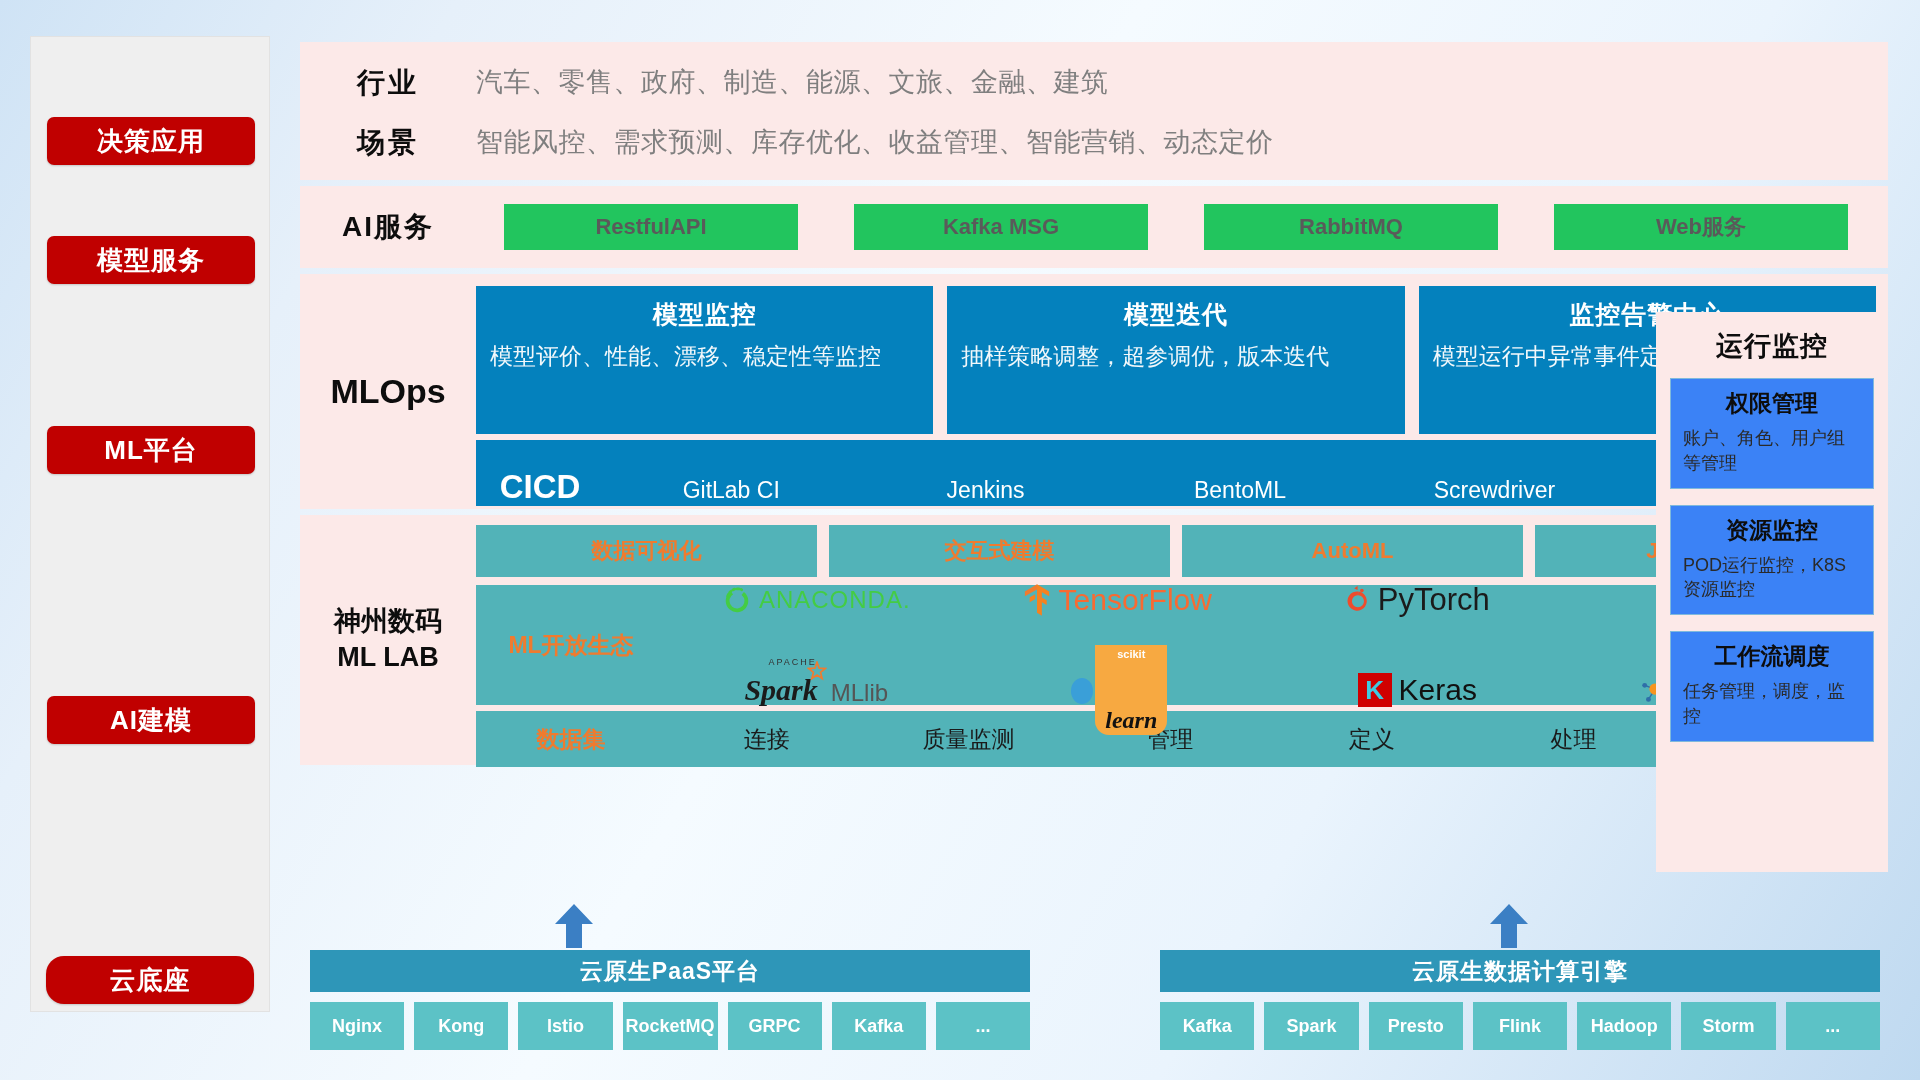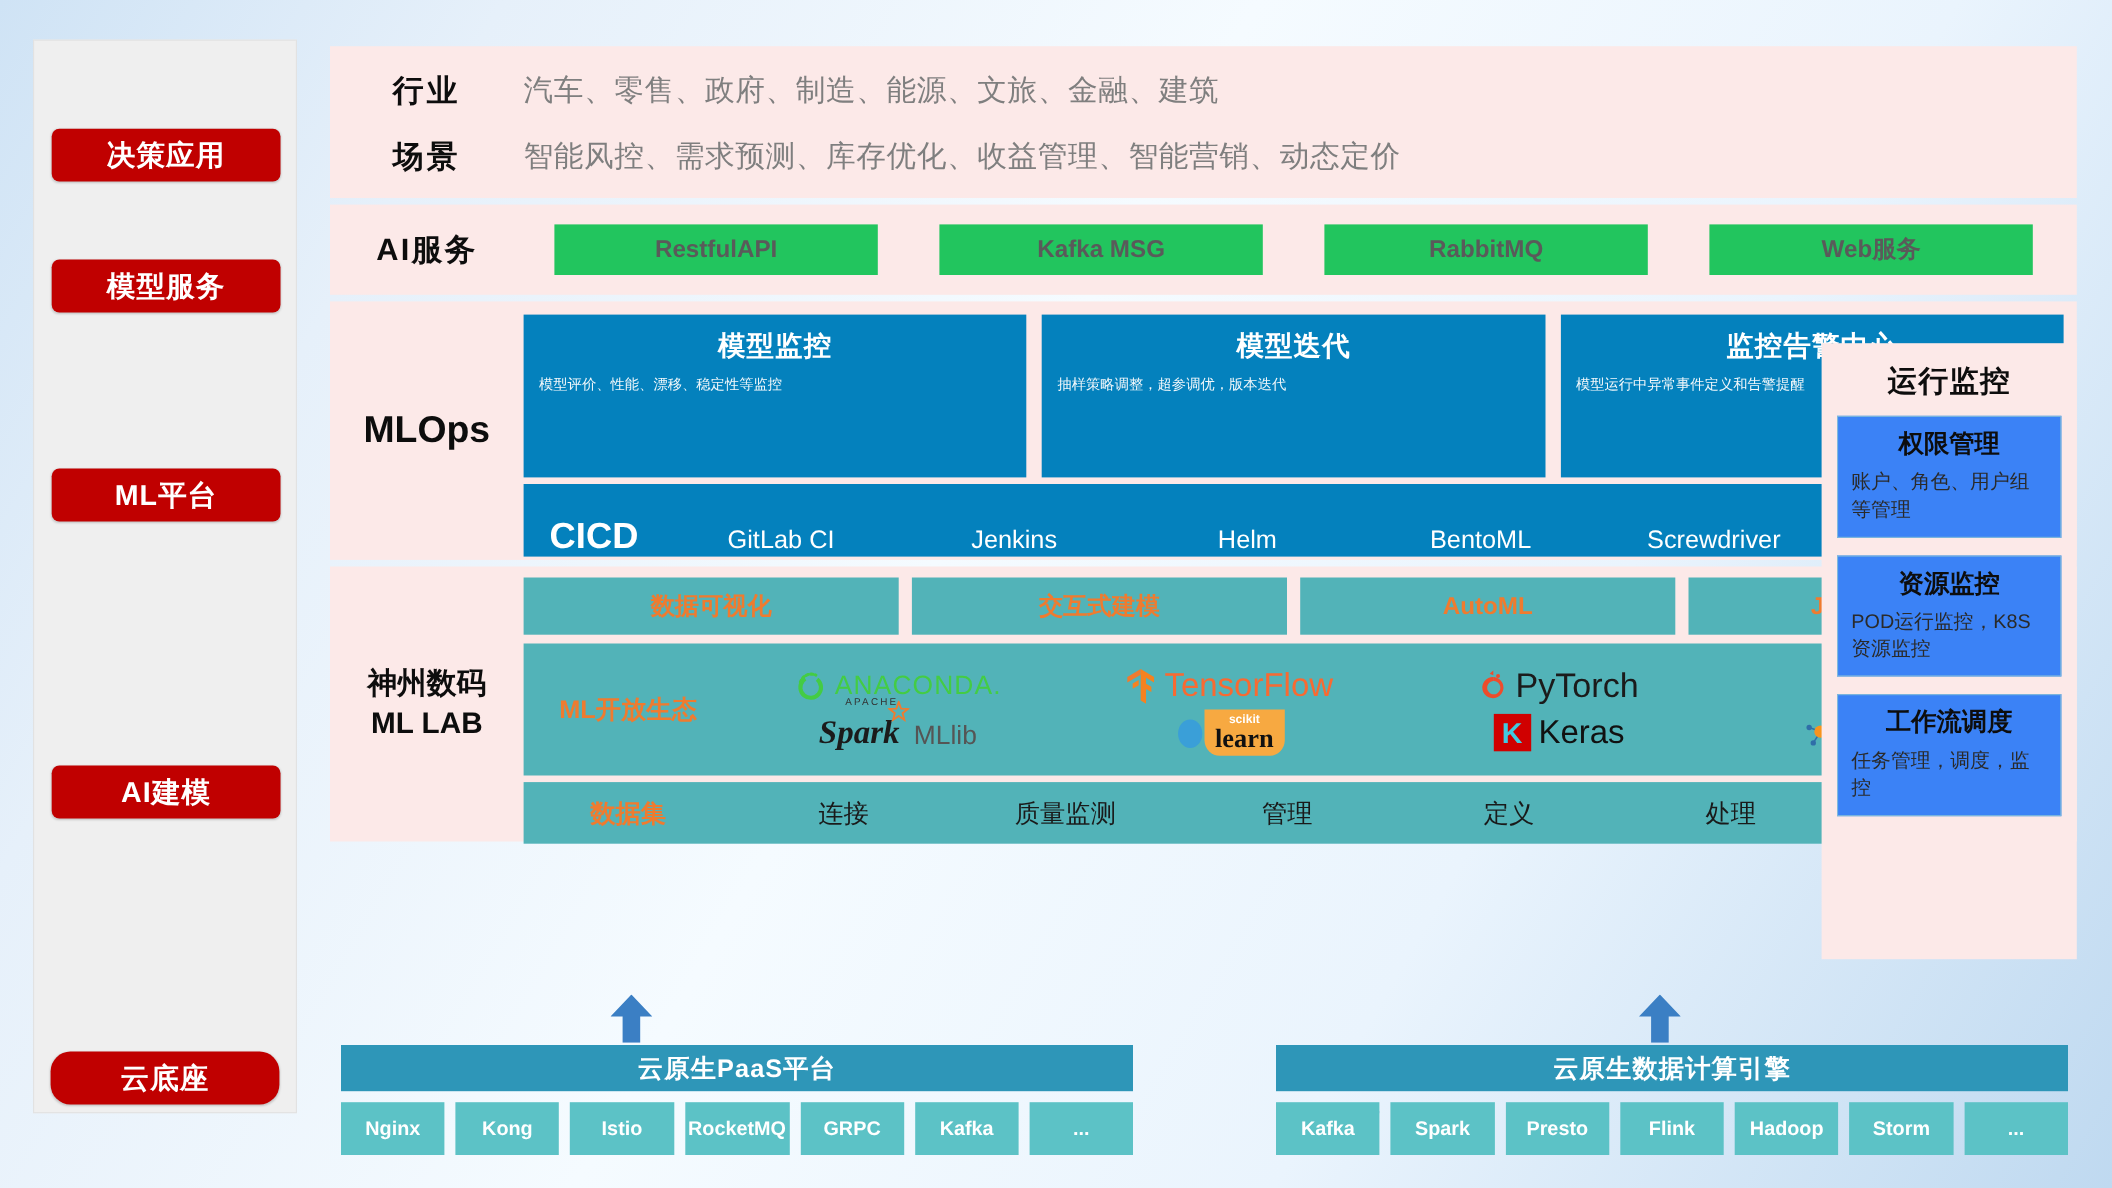--- a/index.html
+++ b/index.html
@@ -87,21 +87,21 @@
   .mlops-right { flex: 1; padding: 12px 12px 10px 0; }
   .mlops-cards { display: flex; gap: 14px; height: 148px; }
   .mlops-card {
     flex: 1; background: #0481bd; color: #ffffff;
     padding: 12px 14px 0 14px;
   }
   .mlops-card h4 {
     font-size: 25px; font-weight: bold; text-align: center;
     margin-bottom: 10px; letter-spacing: 1px;
   }
-  .mlops-card p { font-size: 13px; line-height: 1.38; color: #f2f8fb; }
+  .mlops-card p { font-size: 23px; line-height: 1.38; color: #f2f8fb; }
   .cicd {
     margin-top: 6px; height: 66px; background: #0481bd;
     display: flex; align-items: flex-end; overflow: hidden;
   }
   .cicd-title {
     width: 128px; color: #fff; font-size: 33px; font-weight: bold;
     text-align: center; padding-top: 13px; flex: none;
   }
   .cicd-items { flex: 1; display: flex; }
   .cicd-item {
@@ -266,21 +266,20 @@
           <div class="mlops-card">
             <h4>监控告警中心</h4>
             <p>模型运行中异常事件定义和告警提醒</p>
           </div>
         </div>
         <div class="cicd">
           <div class="cicd-title">CICD</div>
           <div class="cicd-items">
             <div class="cicd-item">GitLab CI</div>
             <div class="cicd-item">Jenkins</div>
-            <div class="cicd-item">Helm</div>
             <div class="cicd-item">BentoML</div>
             <div class="cicd-item">Screwdriver</div>
             <div class="cicd-item">KFServing</div>
           </div>
         </div>
       </div>
     </div>
 
     <div class="band band-lab">
       <div class="lab-left">
@@ -343,21 +342,21 @@
               </span>
               <span class="txt" style="color:#555;font-size:24px;margin-left:6px;">MLlib</span>
             </div>
 
             <div class="logo">
               <svg width="34" height="34" viewBox="0 0 34 34" aria-hidden="true">
                 <ellipse cx="16" cy="18" rx="11" ry="13" fill="#3a9fd8"></ellipse>
               </svg>
               <span style="position:relative;display:inline-block;margin-left:-12px;background:#f7a941;padding:4px 10px 3px 10px;border-radius:0 0 14px 14px;text-align:center;">
                 <span style="display:block;font-size:11px;color:#fff;line-height:1;font-weight:bold;">scikit</span>
-                <span style="display:block;font-size:24px;font-weight:bold;color:#111;font-family:'Liberation Serif',serif;line-height:1;">learn</span>
+                <span style="display:block;font-size:24px;font-style:italic;font-weight:bold;color:#111;font-family:'Liberation Serif',serif;line-height:1;margin-top:48px;">learn</span>
               </span>
             </div>
 
             <div class="logo">
               <span style="display:inline-block;width:34px;height:34px;background:#d00000;color:#41c9e0;font-size:26px;font-weight:bold;text-align:center;line-height:34px;">K</span>
               <span class="txt" style="color:#111;font-size:30px;">Keras</span>
             </div>
 
             <div class="logo">
               <svg width="32" height="30" viewBox="0 0 34 32" aria-hidden="true">

